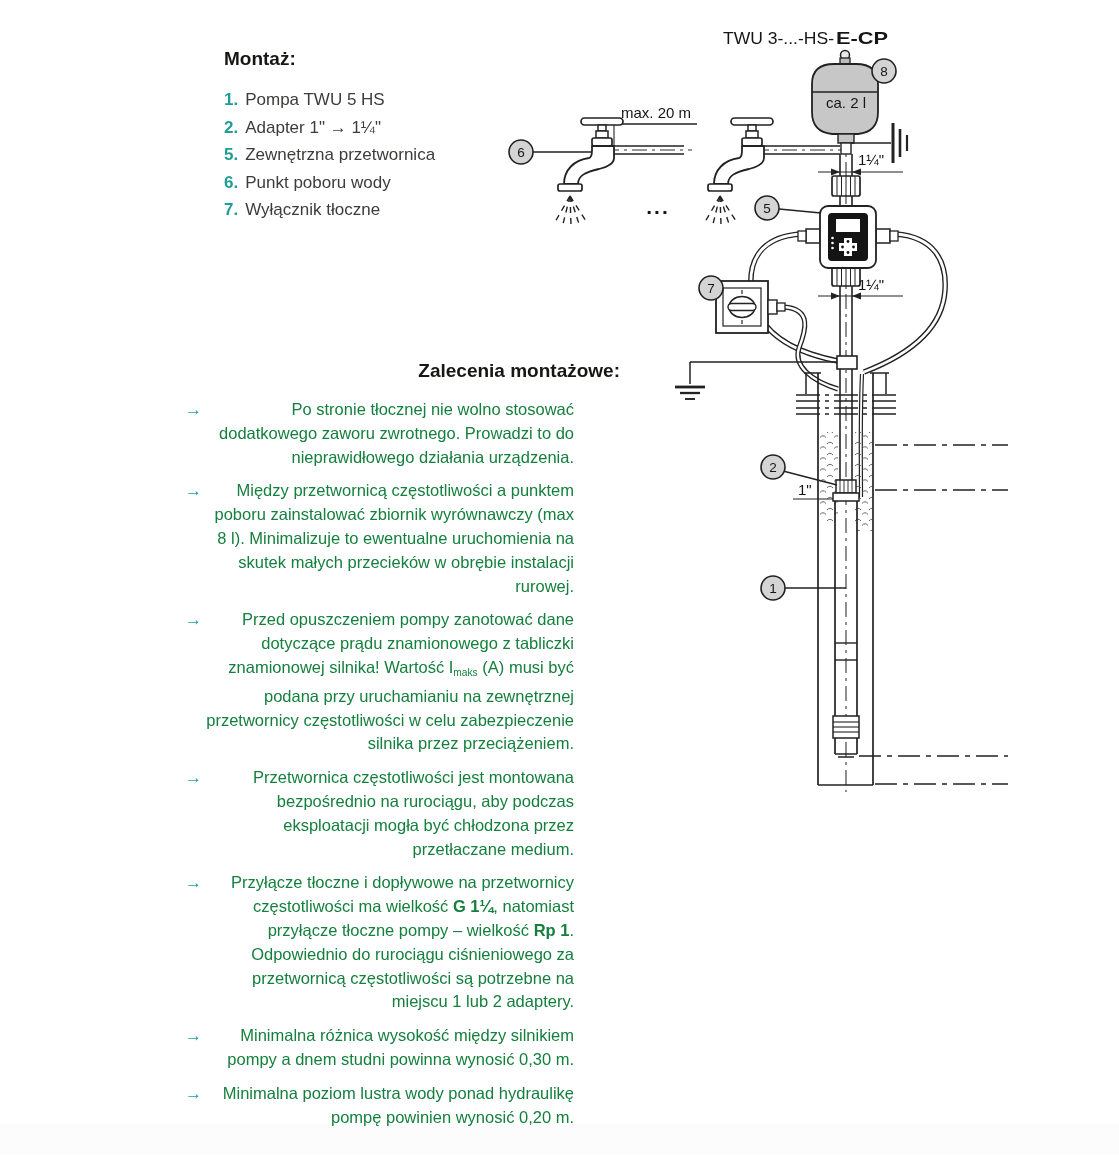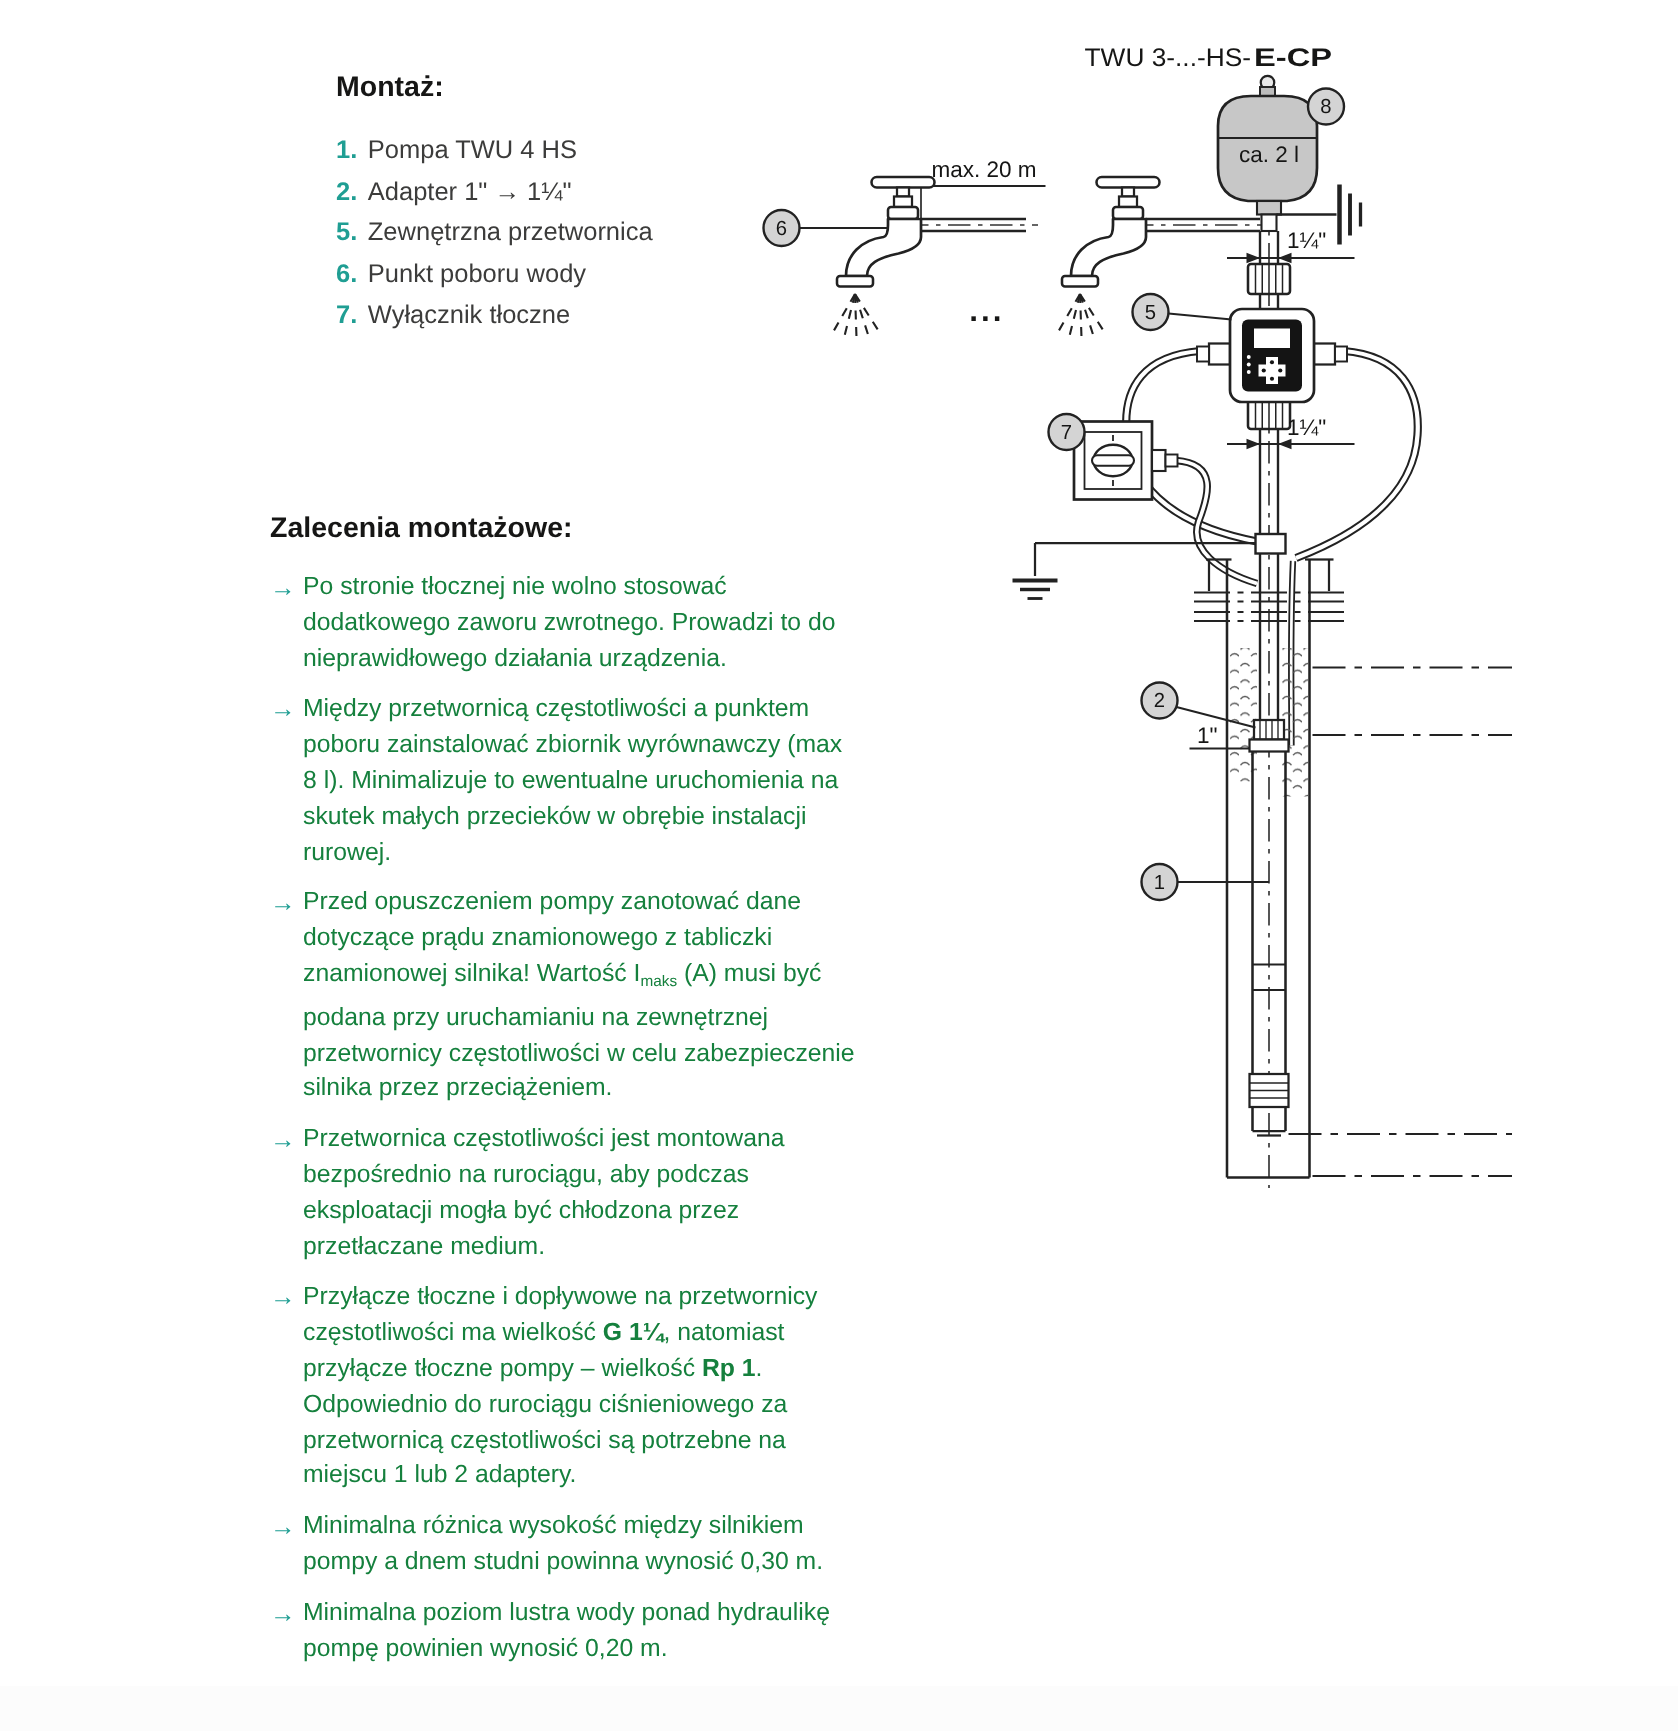--- a/index.html
+++ b/index.html
@@ -5,21 +5,21 @@
   html,body{margin:0;padding:0;background:#fff;}
   #page{position:relative;width:1119px;height:1157px;background:#ffffff;overflow:hidden;
         font-family:"Liberation Sans",sans-serif;color:#3c3c3b;}
   
   .block{position:absolute;}
   h1.head{font-size:19px;font-weight:bold;color:#161615;margin:0 0 16px 0;}
   .montaz{left:184px;top:48px;width:420px;margin-left:40px;}
   .montaz ol{list-style:none;margin:0;padding:0;}
   .montaz li{font-size:17px;line-height:27.6px;color:#3c3c3b;}
   .montaz .num{color:#1f9e93;font-weight:bold;margin-right:7px;}
-  .zalecenia{left:180px;top:342px;width:440px;}
+  .zalecenia{left:180px;top:360px;width:440px;text-align:right;}
   .zalecenia ul{list-style:none;margin:0;padding:0;}
   .zalecenia li{display:flex;align-items:flex-start;margin:0 0 10px 0;}
   .zalecenia .arr{color:#1f9e93;font-size:17px;line-height:23.8px;width:22px;flex:0 0 22px;}
   .zalecenia p{margin:0;width:372px;font-size:16.5px;line-height:23.8px;color:#15803d;}
   .zalecenia .b{font-weight:bold;}
   .zalecenia .sub{font-size:0.62em;vertical-align:-0.3em;}
   
   svg#diagram{position:absolute;left:0;top:0;}
   svg text{font-family:"Liberation Sans",sans-serif;fill:#161615;}
   .dtitle{font-size:17px;}
@@ -30,21 +30,21 @@
   .bottom-band{position:absolute;left:0;top:1124px;width:1119px;height:30px;background:rgba(80,90,90,0.02);}
 </style>
 </head>
 <body>
 
 <div id="page">
 
   <div class="block montaz">
     <h1 class="head">Montaż:</h1>
     <ol>
-      <li><span class="num">1.</span><span>Pompa TWU 4 HS</span></li>
+      <li><span class="num">1.</span><span>Pompa TWU 5 HS</span></li>
       <li><span class="num">2.</span><span>Adapter 1" → 1¼"</span></li>
       <li><span class="num">5.</span><span>Zewnętrzna przetwornica</span></li>
       <li><span class="num">6.</span><span>Punkt poboru wody</span></li>
       <li><span class="num">7.</span><span>Wyłącznik tłoczne</span></li>
     </ol>
   </div>
 
   <div class="block zalecenia">
     <h1 class="head">Zalecenia montażowe:</h1>
     <ul>

